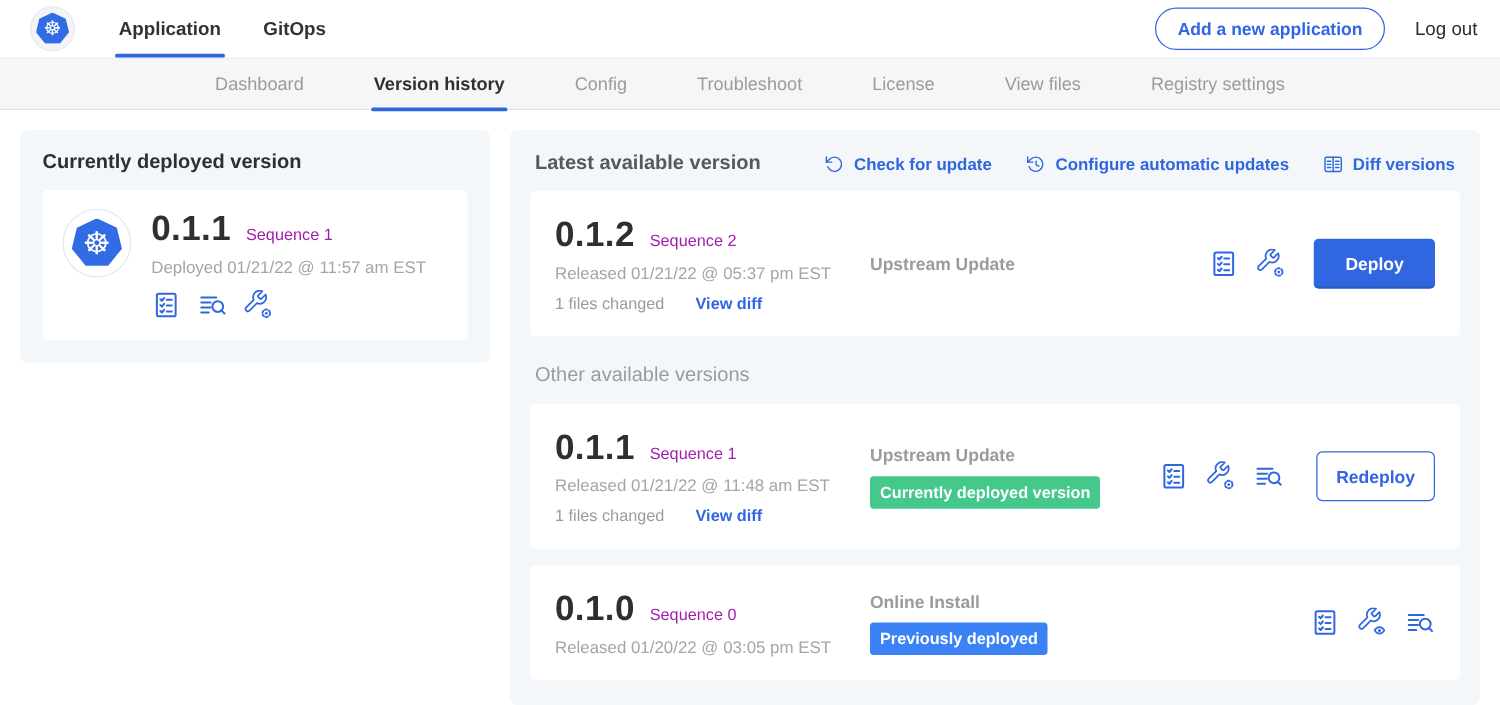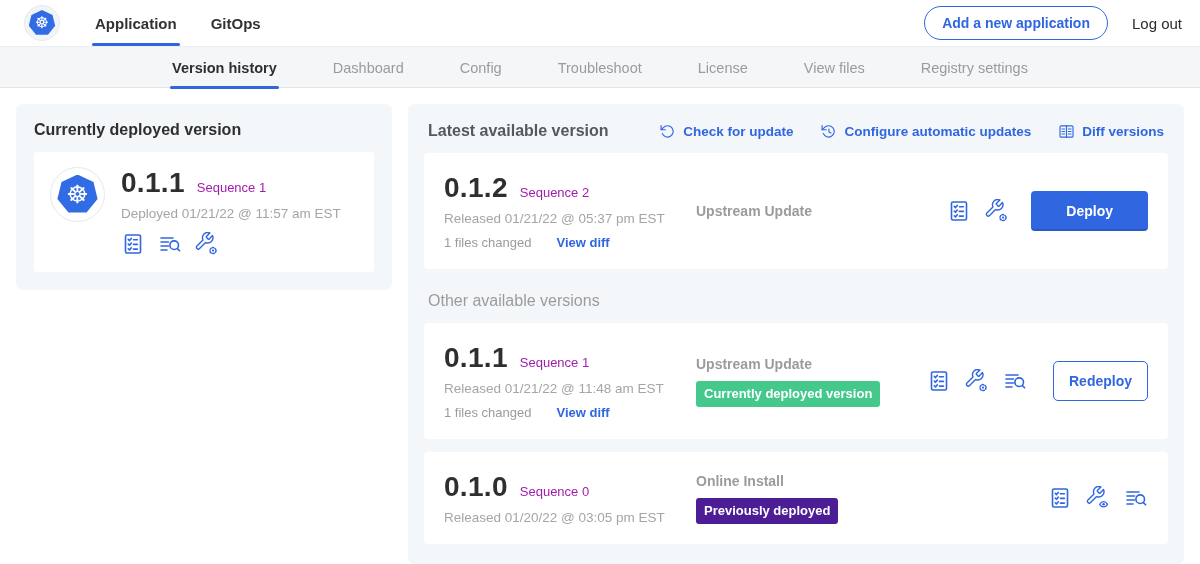--- a/index.html
+++ b/index.html
@@ -60,24 +60,24 @@
   .action-link { display:flex; align-items:center; gap:7px; color:#3066e0; font-size:13.5px; font-weight:700; cursor:pointer; }
   .other-title { margin:23px 4px 0; font-size:16px; color:#9b9b9b; }
 
   .version-card { background:#fff; border-radius:4px; margin-top:13px; padding:19px 20px;
                   display:grid; grid-template-columns:252px 1fr auto; align-items:center; }
   .files-row { margin-top:9px; font-size:13px; color:#9b9b9b; display:flex; gap:25px; align-items:baseline; }
   .view-diff { color:#3066e0; font-weight:700; cursor:pointer; }
   .source { font-size:14px; font-weight:700; color:#9b9b9b; }
   .badge { display:inline-block; margin-top:9px; padding:5px 8px 6px; border-radius:3px; font-size:13px; font-weight:700; color:#fff; }
   .badge.green { background:#44c88c; }
-  .badge.gray  { background:#4c1d95; }
+  .badge.gray  { background:#3b82f6; }
   .vc-right { display:flex; align-items:center; gap:14px; }
   .btn-primary { margin-left:8px; background:#3066e0; color:#fff; font-weight:700; font-size:14px; border:none;
-                 border-radius:4px; padding:12px 35px; font-family:inherit; cursor:pointer; box-shadow:inset 0 -2px 0 rgba(0,0,0,.12); }
+                 border-radius:4px; padding:12px 25px; font-family:inherit; cursor:pointer; box-shadow:inset 0 -2px 0 rgba(0,0,0,.12); }
   .btn-secondary { margin-left:12px; background:#fff; color:#3066e0; font-weight:700; font-size:14px;
                    border:1.5px solid #3066e0; border-radius:5px; padding:11px 15px; font-family:inherit; cursor:pointer; }
   svg { stroke:#3066e0; fill:none; stroke-width:1.6; stroke-linecap:round; stroke-linejoin:round; }
 </style>
 </head>
 <body>
 
 <header class="navbar">
   <div class="logo-circle">
     <div class="heptagon">
@@ -92,22 +92,22 @@
       <span>GitOps</span>
     </div>
   </nav>
   <div class="nav-right">
     <button class="add-app-btn">Add a new application</button>
     <span class="logout">Log out</span>
   </div>
 </header>
 
 <nav class="subnav">
+  <div class="subnav-tab">Dashboard</div>
   <div class="subnav-tab active">Version history</div>
-  <div class="subnav-tab">Dashboard</div>
   <div class="subnav-tab">Config</div>
   <div class="subnav-tab">Troubleshoot</div>
   <div class="subnav-tab">License</div>
   <div class="subnav-tab">View files</div>
   <div class="subnav-tab">Registry settings</div>
 </nav>
 
 <main>
 
   <aside class="deployed-card">

